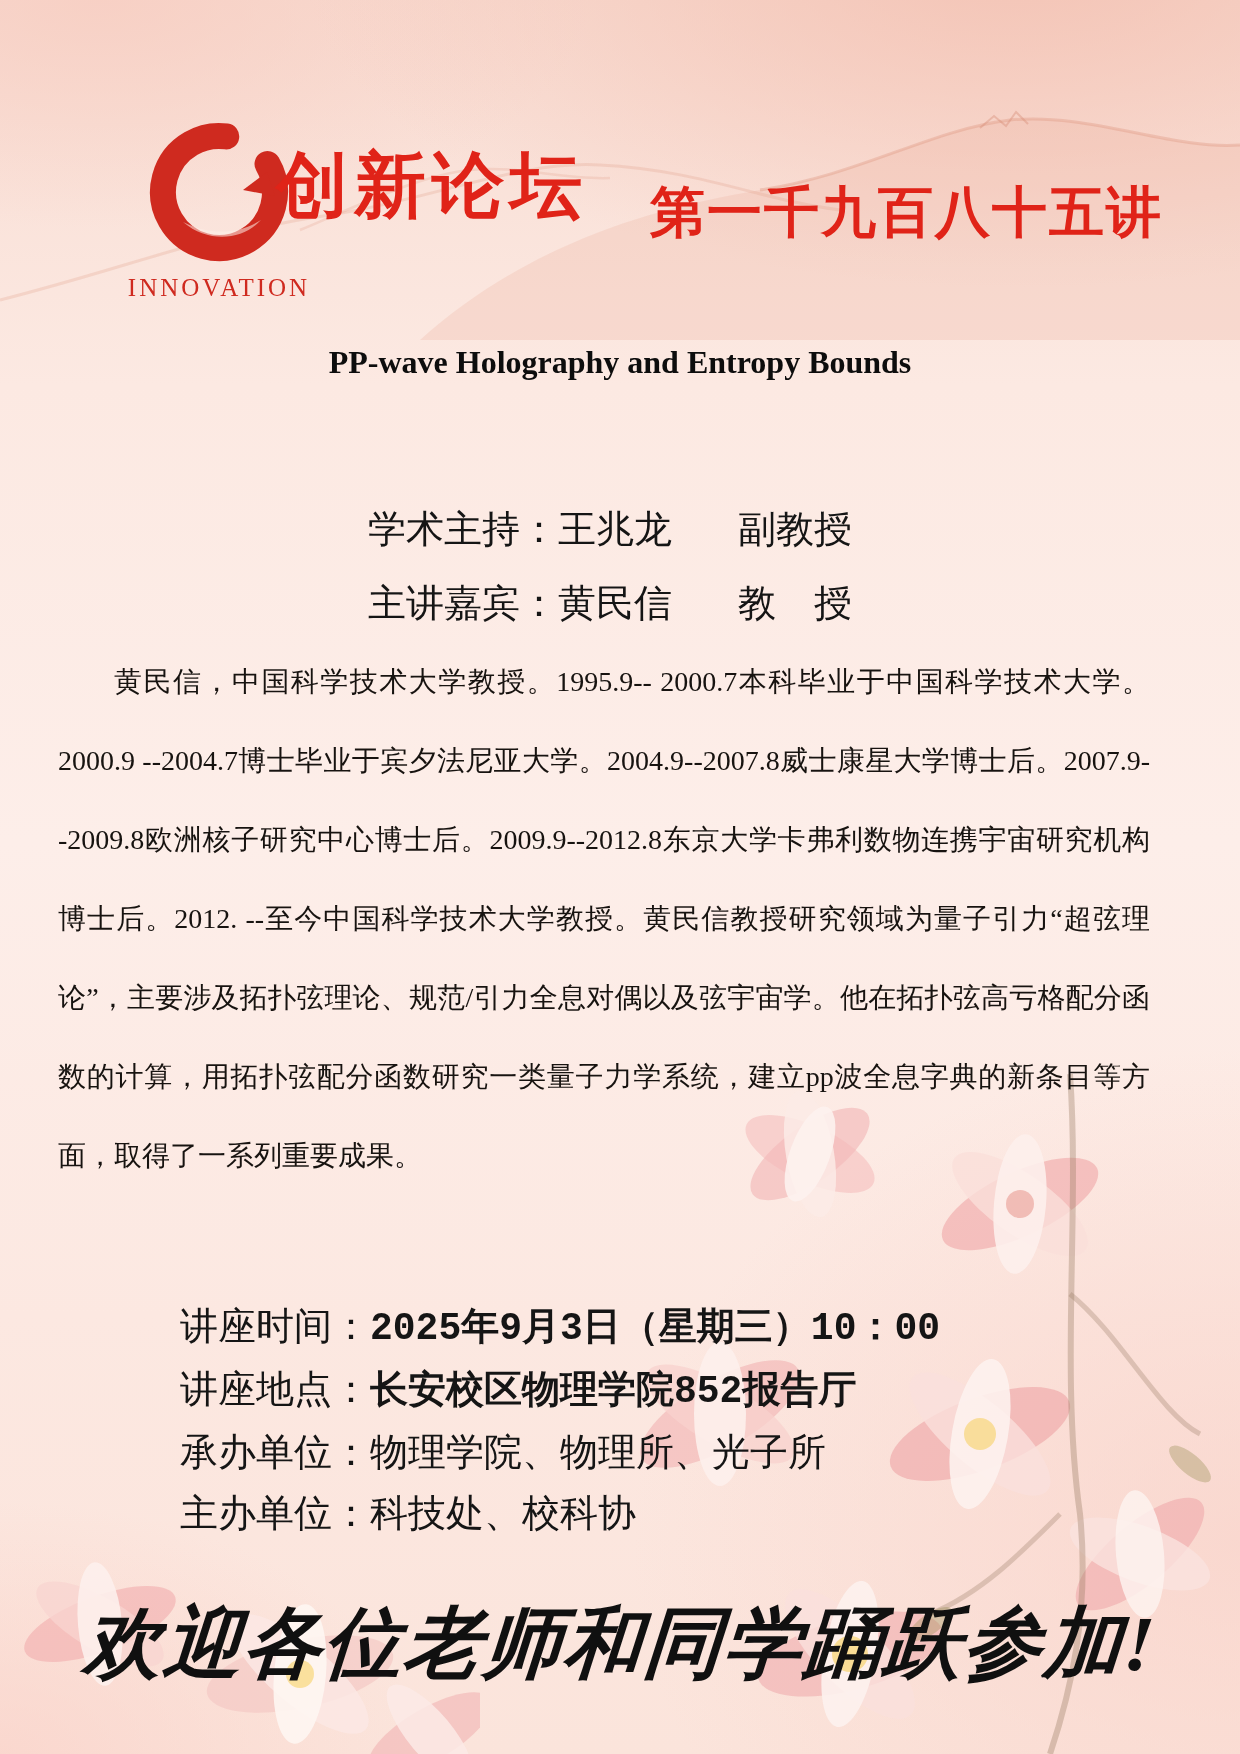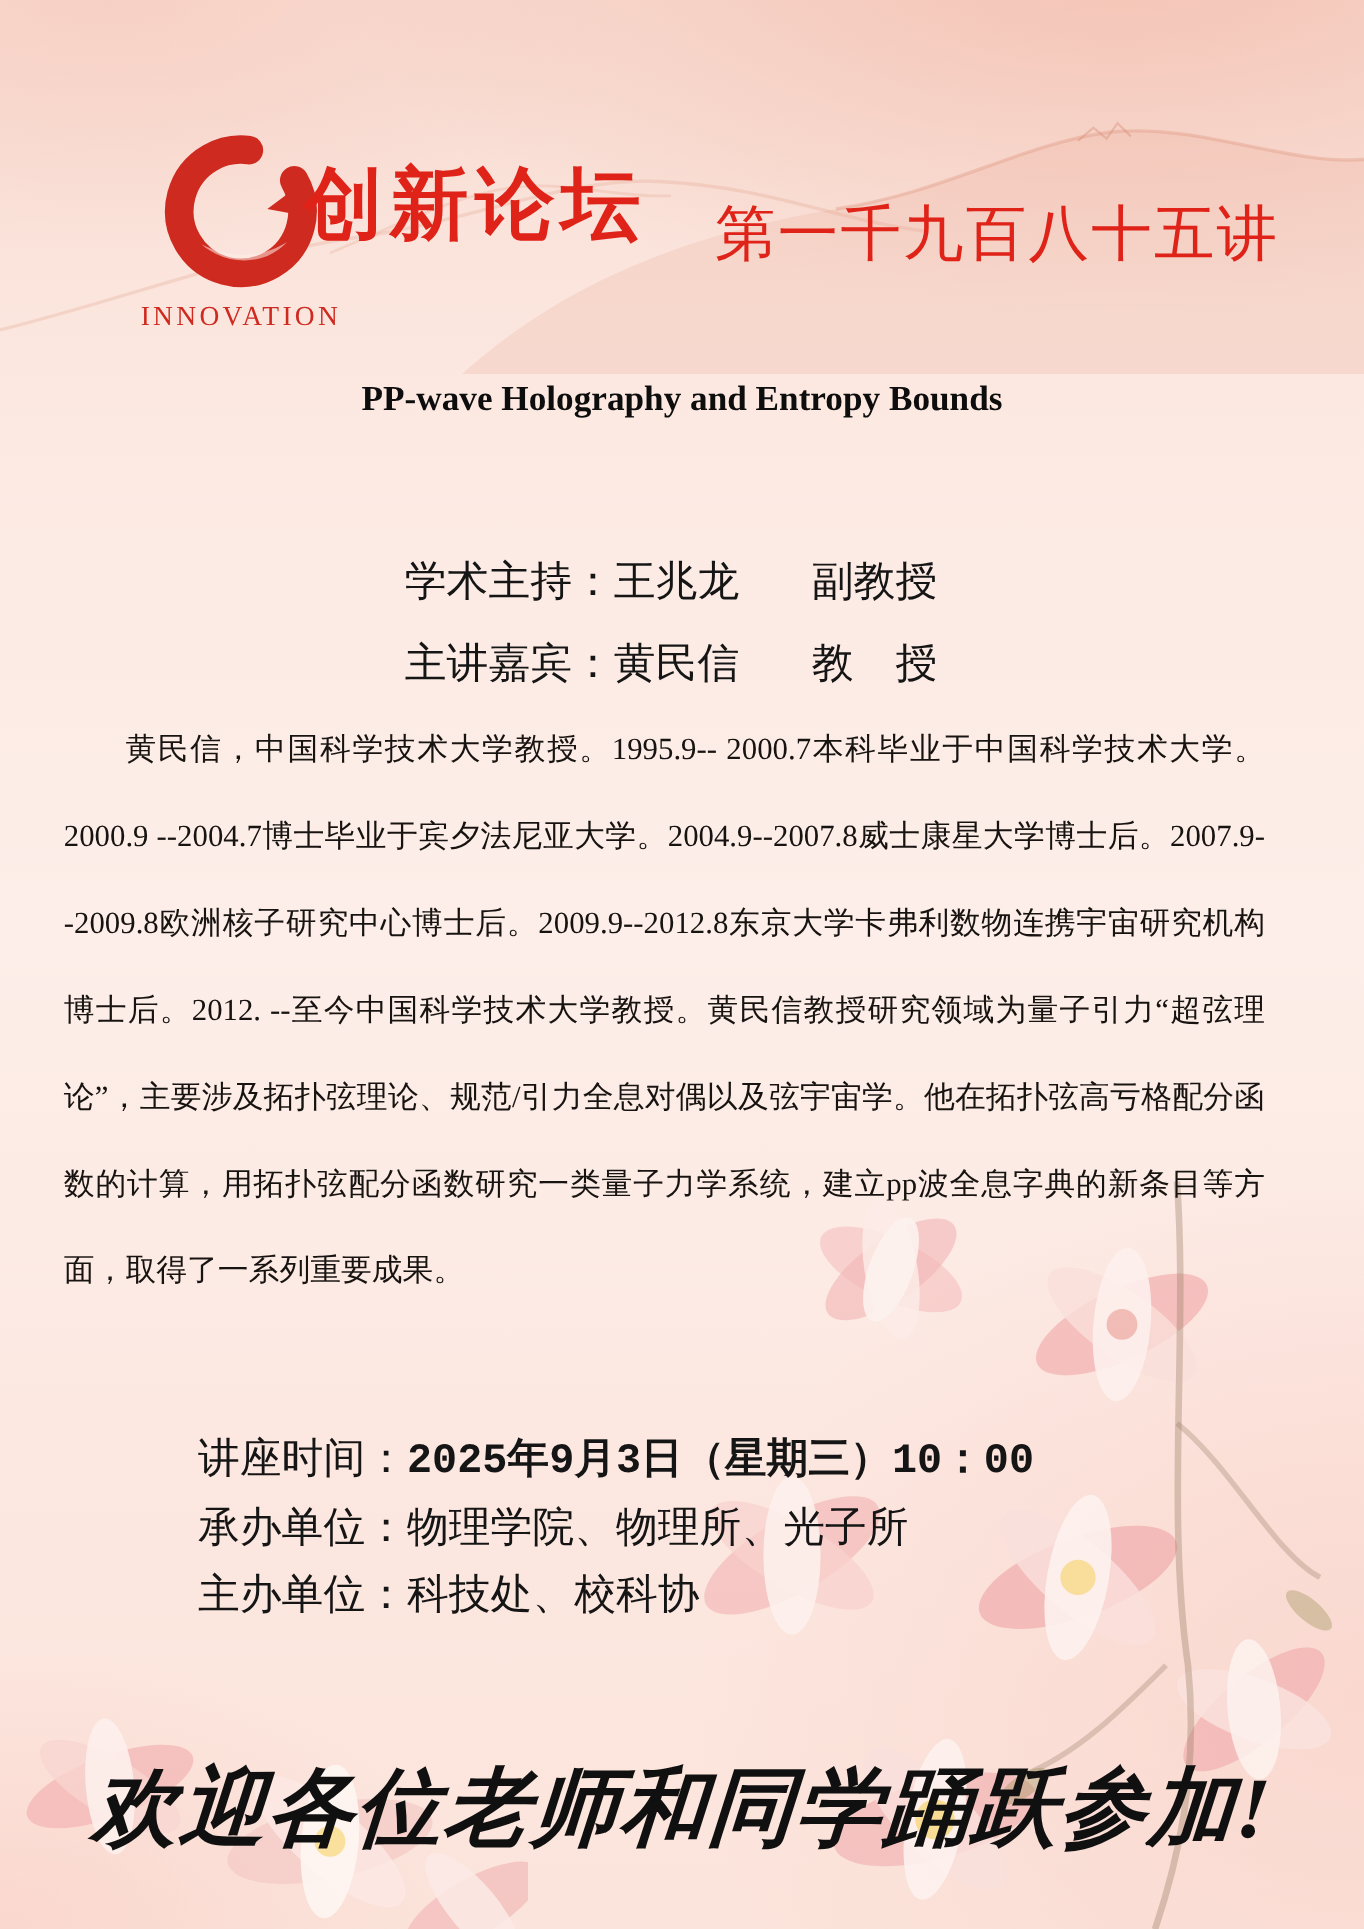--- a/index.html
+++ b/index.html
@@ -34,21 +34,21 @@
     position: absolute; left: 276px; top: 138px;
     font-family: "Liberation Sans", "DejaVu Sans", sans-serif;
     font-weight: bold;
     font-size: 72px;
     letter-spacing: 6px;
     color: #e02318;
   }
   .lecture-number {
     position: absolute; left: 650px; top: 176px;
     font-family: "Liberation Sans", "DejaVu Sans", sans-serif;
-    font-weight: normal;
+    font-weight: bold;
     font-size: 55px;
     letter-spacing: 2px;
     color: #e02318;
   }
   
   .en-title {
     position: absolute; left: 0; top: 344px; width: 100%;
     text-align: center;
     font-family: "Liberation Serif", "DejaVu Serif", serif;
     font-weight: bold;
@@ -179,19 +179,20 @@
 
   <div class="speakers">
     <div class="row"><span>学术主持：</span><span>王兆龙</span><span class="title-gap">副教授</span></div>
     <div class="row"><span>主讲嘉宾：</span><span>黄民信</span><span class="title-gap">教　授</span></div>
   </div>
 
   <div class="bio">黄民信，中国科学技术大学教授。1995.9-- 2000.7本科毕业于中国科学技术大学。2000.9 --2004.7博士毕业于宾夕法尼亚大学。2004.9--2007.8威士康星大学博士后。2007.9--2009.8欧洲核子研究中心博士后。2009.9--2012.8东京大学卡弗利数物连携宇宙研究机构博士后。2012. --至今中国科学技术大学教授。黄民信教授研究领域为量子引力“超弦理论”，主要涉及拓扑弦理论、规范/引力全息对偶以及弦宇宙学。他在拓扑弦高亏格配分函数的计算，用拓扑弦配分函数研究一类量子力学系统，建立pp波全息字典的新条目等方面，取得了一系列重要成果。</div>
 
   <div class="details">
     <div class="row"><span>讲座时间：</span><span class="val-bold">2025年9月3日（星期三）10：00</span></div>
+    <div class="row"><span>讲座地点：</span><span class="val-bold">长安校区物理学院852报告厅</span></div>
     <div class="row"><span>承办单位：</span><span>物理学院、物理所、光子所</span></div>
     <div class="row"><span>主办单位：</span><span>科技处、校科协</span></div>
   </div>
 
   <div class="welcome">欢迎各位老师和同学踊跃参加!</div>
 
 </div>
 
 </body></html>

